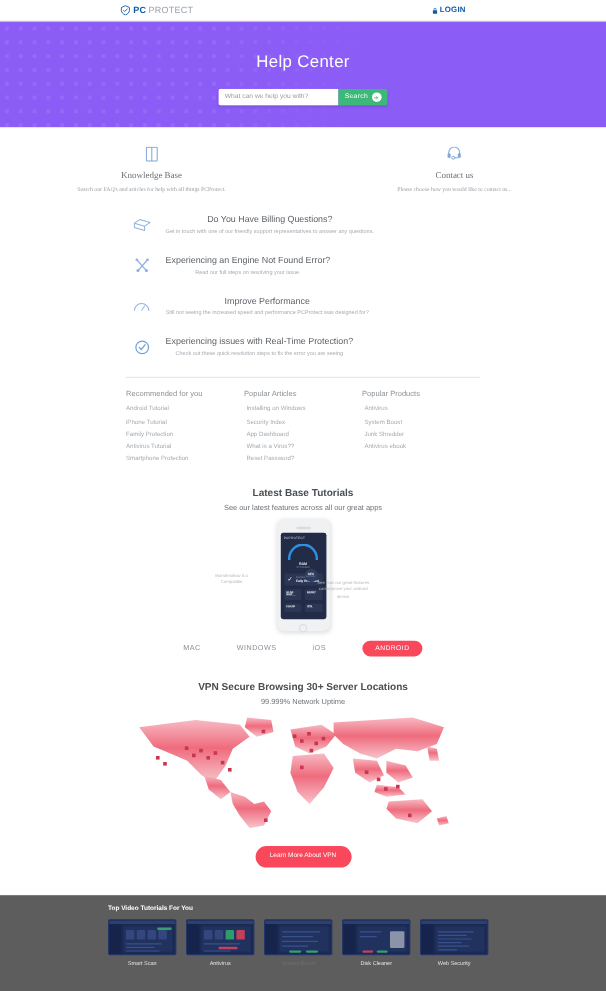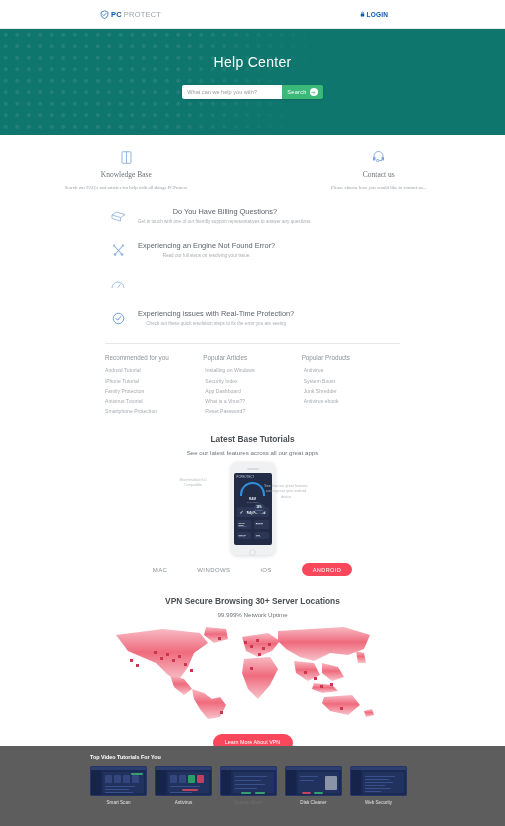--- a/index.html
+++ b/index.html
@@ -6,34 +6,34 @@
   html, body {
     width: 505px; height: 826px;
     font-family: "Liberation Sans", sans-serif;
     background: #ffffff;
     overflow: hidden;
   }
   .page { position: relative; width: 505px; height: 826px; background:#fff; }
 
   
   .topbar {
-    height: 29px; background:#fff; border-bottom:1px solid #e9e9e9;
+    height: 18px; background:#fff; border-bottom:1px solid #e9e9e9;
     display:flex; align-items:center; position:relative;
   }
   .logo { position:absolute; left:100px; display:flex; align-items:center; gap:2px; }
   .logo-shield { width:9px; height:9px; }
   .logo-pc { font-size:7.5px; font-weight:bold; color:#0f59a8; letter-spacing:.2px; }
   .logo-protect { font-size:7.5px; color:#9aa3ab; letter-spacing:.2px; }
   .login { position:absolute; left:360px; display:flex; align-items:center; gap:1.5px; }
   .login-lock { width:5px; height:6px; }
   .login-text { font-size:6.5px; font-weight:bold; color:#0f59a8; letter-spacing:.2px; }
 
   
   .hero {
-    position:relative; height:106px; background:#0f766e; overflow:hidden;
+    position:relative; height:88px; background:#8b5cf6; overflow:hidden;
     display:flex; flex-direction:column; align-items:center;
   }
   .hero-dots {
     position:absolute; inset:0;
     background-image: radial-gradient(circle, rgba(255,255,255,.085) 1.9px, transparent 2.1px);
     background-size: 11.5px 11.5px;
     -webkit-mask-image: linear-gradient(105deg, #000 0%, #000 36%, transparent 62%);
     mask-image: linear-gradient(105deg, #000 0%, #000 36%, transparent 62%);
   }
   .hero-title {
@@ -272,20 +272,24 @@
       </div>
     </div>
 
     <div class="help-item">
       <span class="help-icon">
         <svg width="14" height="9" viewBox="0 0 28 18">
           <path d="M2 16 a12 12 0 0 1 24 0" fill="none" stroke="#8fb3de" stroke-width="1.7"></path>
           <path d="M14 15 L19 8" stroke="#8fb3de" stroke-width="1.7" stroke-linecap="round"></path>
         </svg>
       </span>
+      <div>
+        <div class="help-title">Improve Performance</div>
+        <div class="help-desc">Still not seeing the increased speed and performance PCProtect was designed for?</div>
+      </div>
     </div>
 
     <div class="help-item">
       <span class="help-icon">
         <svg width="13" height="13" viewBox="0 0 26 26">
           <circle cx="13" cy="13" r="10.5" fill="none" stroke="#6f9fd8" stroke-width="2"></circle>
           <path d="M8 13 L11.5 16.5 L18 8.5" fill="none" stroke="#6f9fd8" stroke-width="2" stroke-linecap="round"></path>
         </svg>
       </span>
       <div>

